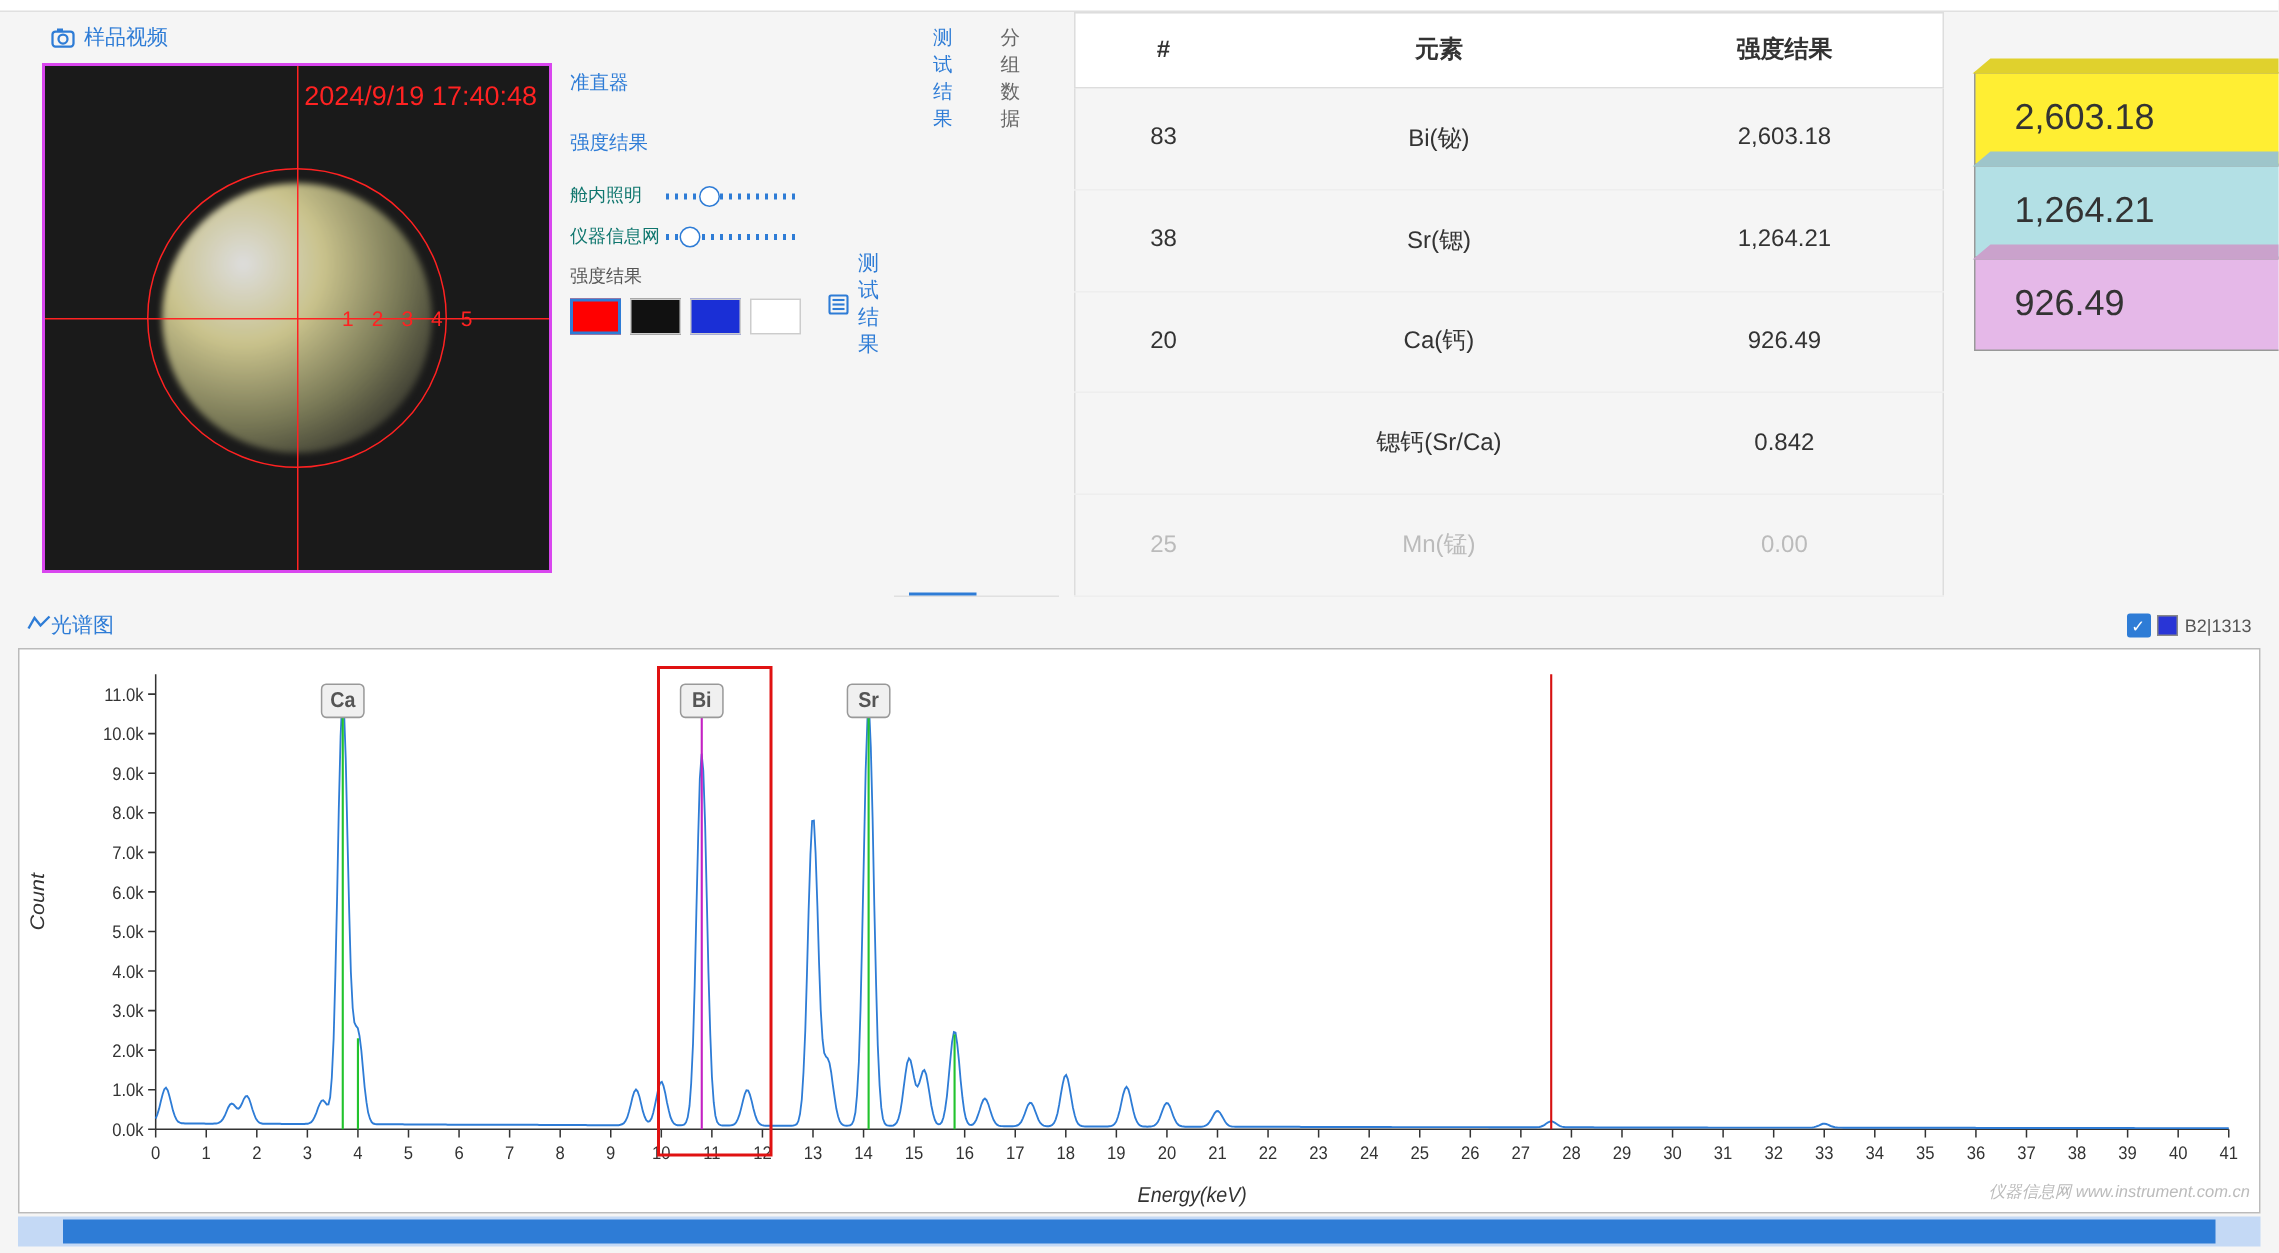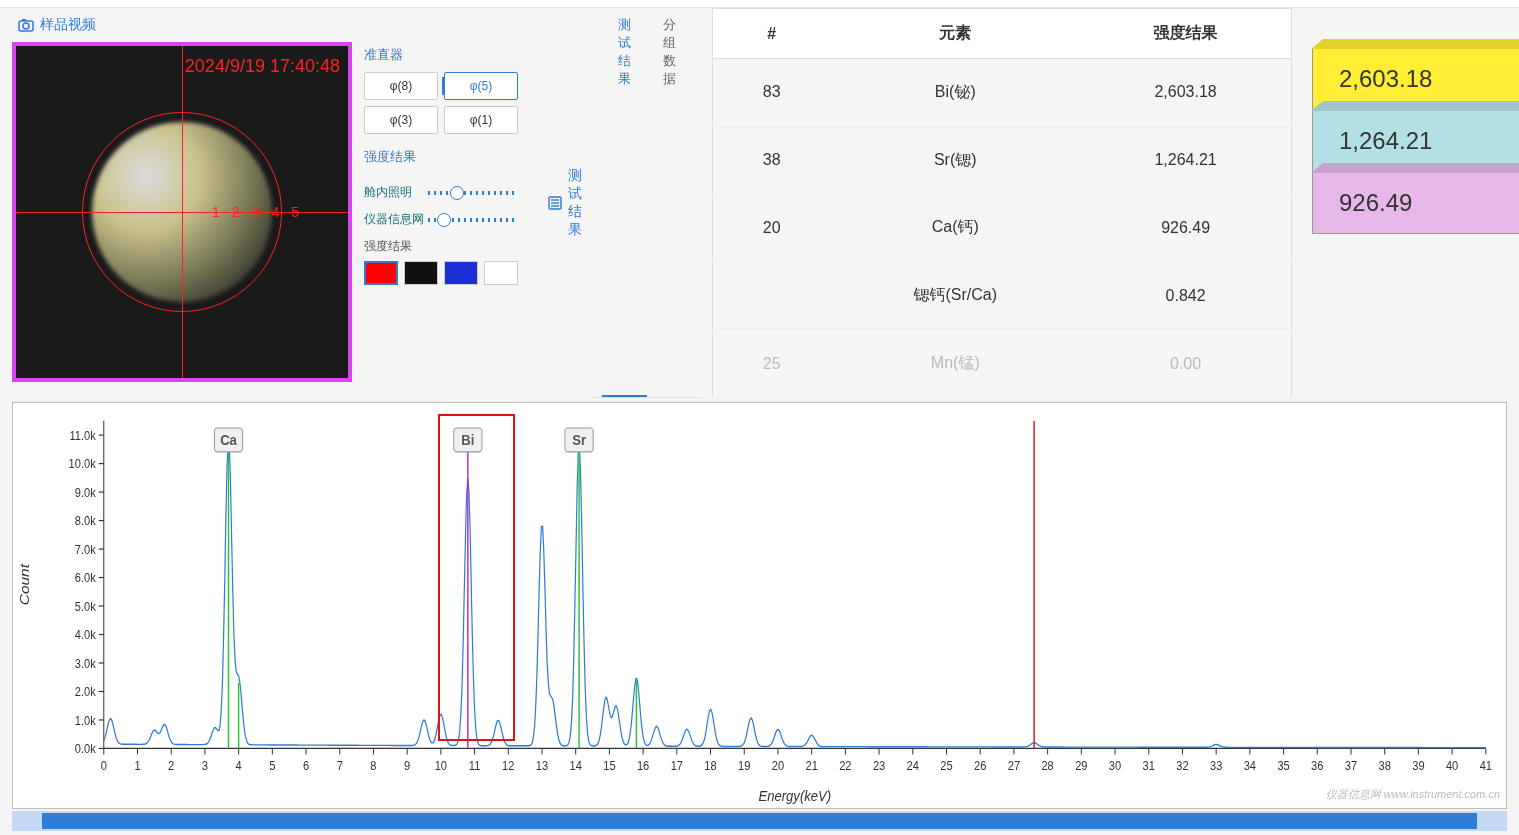--- a/index.html
+++ b/index.html
@@ -1,25 +1,25 @@
 <!DOCTYPE html>
 <html><head>
 <meta charset="utf-8">
 <style>
 * { box-sizing: border-box; margin: 0; padding: 0; }
 body { font-family: "Microsoft YaHei", Arial, sans-serif; font-size: 13px; background: #f5f5f5; color: #333; width: 1519px; height: 835px; overflow: hidden; }
 .toolbar-top { height: 8px; background: #fff; border-bottom: 1px solid #e0e0e0; }
 .main-layout { display: flex; flex-direction: column; height: 827px; }
-.upper-section { display: flex; height: 390px; gap: 12px; padding: 0 8px; }
+.upper-section { display: flex; height: 390px; gap: 0; padding: 0 24px; }
 .video-panel { width: 530px; display: flex; flex-direction: column; }
 .results-panel { flex: 1; display: flex; flex-direction: row; }
 .panel-header { display: flex; align-items: center; padding: 8px 10px; font-size: 14px; color: #2e7cd6; font-weight: 500; }
 .panel-header .hdr-icon { margin-right: 6px; display: inline-flex; }
 .video-body { display: flex; gap: 8px; padding: 0 4px; }
-.video-frame { width: 340px; height: 340px; background: #1a1a1a; position: relative; border: 4px solid #d946ef; overflow: hidden; }
+.video-frame { width: 340px; height: 340px; background: #1a1a1a; position: relative; border: 2px solid #d946ef; overflow: hidden; }
 .video-frame .timestamp { position: absolute; top: 10px; right: 8px; color: #ff2222; font-size: 18px; font-family: Arial; }
 .video-frame .crosshair-h { position: absolute; top: 50%; left: 0; width: 100%; height: 1px; background: #ff2222; }
 .video-frame .crosshair-v { position: absolute; left: 50%; top: 0; height: 100%; width: 1px; background: #ff2222; }
 .video-frame .target-circle { position: absolute; left: 50%; top: 50%; width: 200px; height: 200px; border: 1px solid #ff2222; border-radius: 50%; transform: translate(-50%, -50%); }
 .video-frame .scale-ticks { position: absolute; top: 50%; left: 50%; transform: translateY(-50%); color: #ff2222; font-size: 14px; display: flex; gap: 12px; padding-left: 30px; }
 .video-frame .sample-glow { position: absolute; left: 50%; top: 50%; transform: translate(-50%,-50%); width: 180px; height: 180px; background: radial-gradient(circle at 30% 30%, #fff, #e8e0a0 30%, #888860 60%, #222 90%); border-radius: 50%; filter: blur(2px); opacity: 0.85; }
 .video-controls { flex: 1; padding: 0 4px; }
 .control-section { margin-bottom: 10px; }
 .control-title { text-align: left; color: #2e7cd6; font-size: 13px; padding: 4px 0 8px 0; }
 .collimator-grid { display: grid; grid-template-columns: 1fr 1fr; gap: 6px; }
@@ -92,26 +92,20 @@
             <span>1</span>
             <span>2</span>
             <span>3</span>
             <span>4</span>
             <span>5</span>
           </div>
         </div>
         <div class="video-controls">
           <div class="control-section">
             <div class="control-title">准直器</div>
-            <div class="collimator-grid">
-              <div class="collimator-btn">φ(8)</div>
-              <div class="collimator-btn active">φ(5)</div>
-              <div class="collimator-btn">φ(3)</div>
-              <div class="collimator-btn">φ(1)</div>
-            </div>
           </div>
           <div class="control-section">
             <div class="control-title">强度结果</div>
             <div class="slider-row">
               <span class="label">舱内照明</span>
               <div class="slider-track">
                   <div class="slider-thumb" style="left:25%"></div>
                 </div>
             </div>
             <div class="slider-row">
@@ -197,20 +191,33 @@
             <div class="result-block block-pink">
               <span>926.49</span>
               <span>钙</span>
             </div>
           </div>
       </div>
     </div>
   </div>
 
   <div class="spectrum-panel">
+    <div class="spectrum-header">
+      <span class="hdr-icon">
+        <svg width="16" height="14" viewBox="0 0 16 14">
+            <polyline points="1,10 5,3 9,8 15,2" fill="none" stroke="#2e7cd6" stroke-width="1.6"></polyline>
+          </svg>
+      </span>
+      <span>光谱图</span>
+      <div class="legend">
+        <span class="chk">✓</span>
+        <span class="sq"></span>
+        <span>B2|1313</span>
+      </div>
+    </div>
     <div class="chart-area">
       <svg class="chart-svg" id="spectrum-svg" viewBox="0 0 1480 340" preserveAspectRatio="none">
           <line x1="90" y1="15" x2="90" y2="290" stroke="#333"></line>
           <line x1="90" y1="290" x2="1460" y2="290" stroke="#333"></line>
           <line x1="85" y1="290" x2="90" y2="290" stroke="#333"></line>
           <text x="82" y="294" text-anchor="end" font-size="11" fill="#333">0.0k</text>
           <line x1="85" y1="266.0869565217391" x2="90" y2="266.0869565217391" stroke="#333"></line>
           <text x="82" y="270.0869565217391" text-anchor="end" font-size="11" fill="#333">1.0k</text>
           <line x1="85" y1="242.17391304347825" x2="90" y2="242.17391304347825" stroke="#333"></line>
           <text x="82" y="246.17391304347825" text-anchor="end" font-size="11" fill="#333">2.0k</text>

